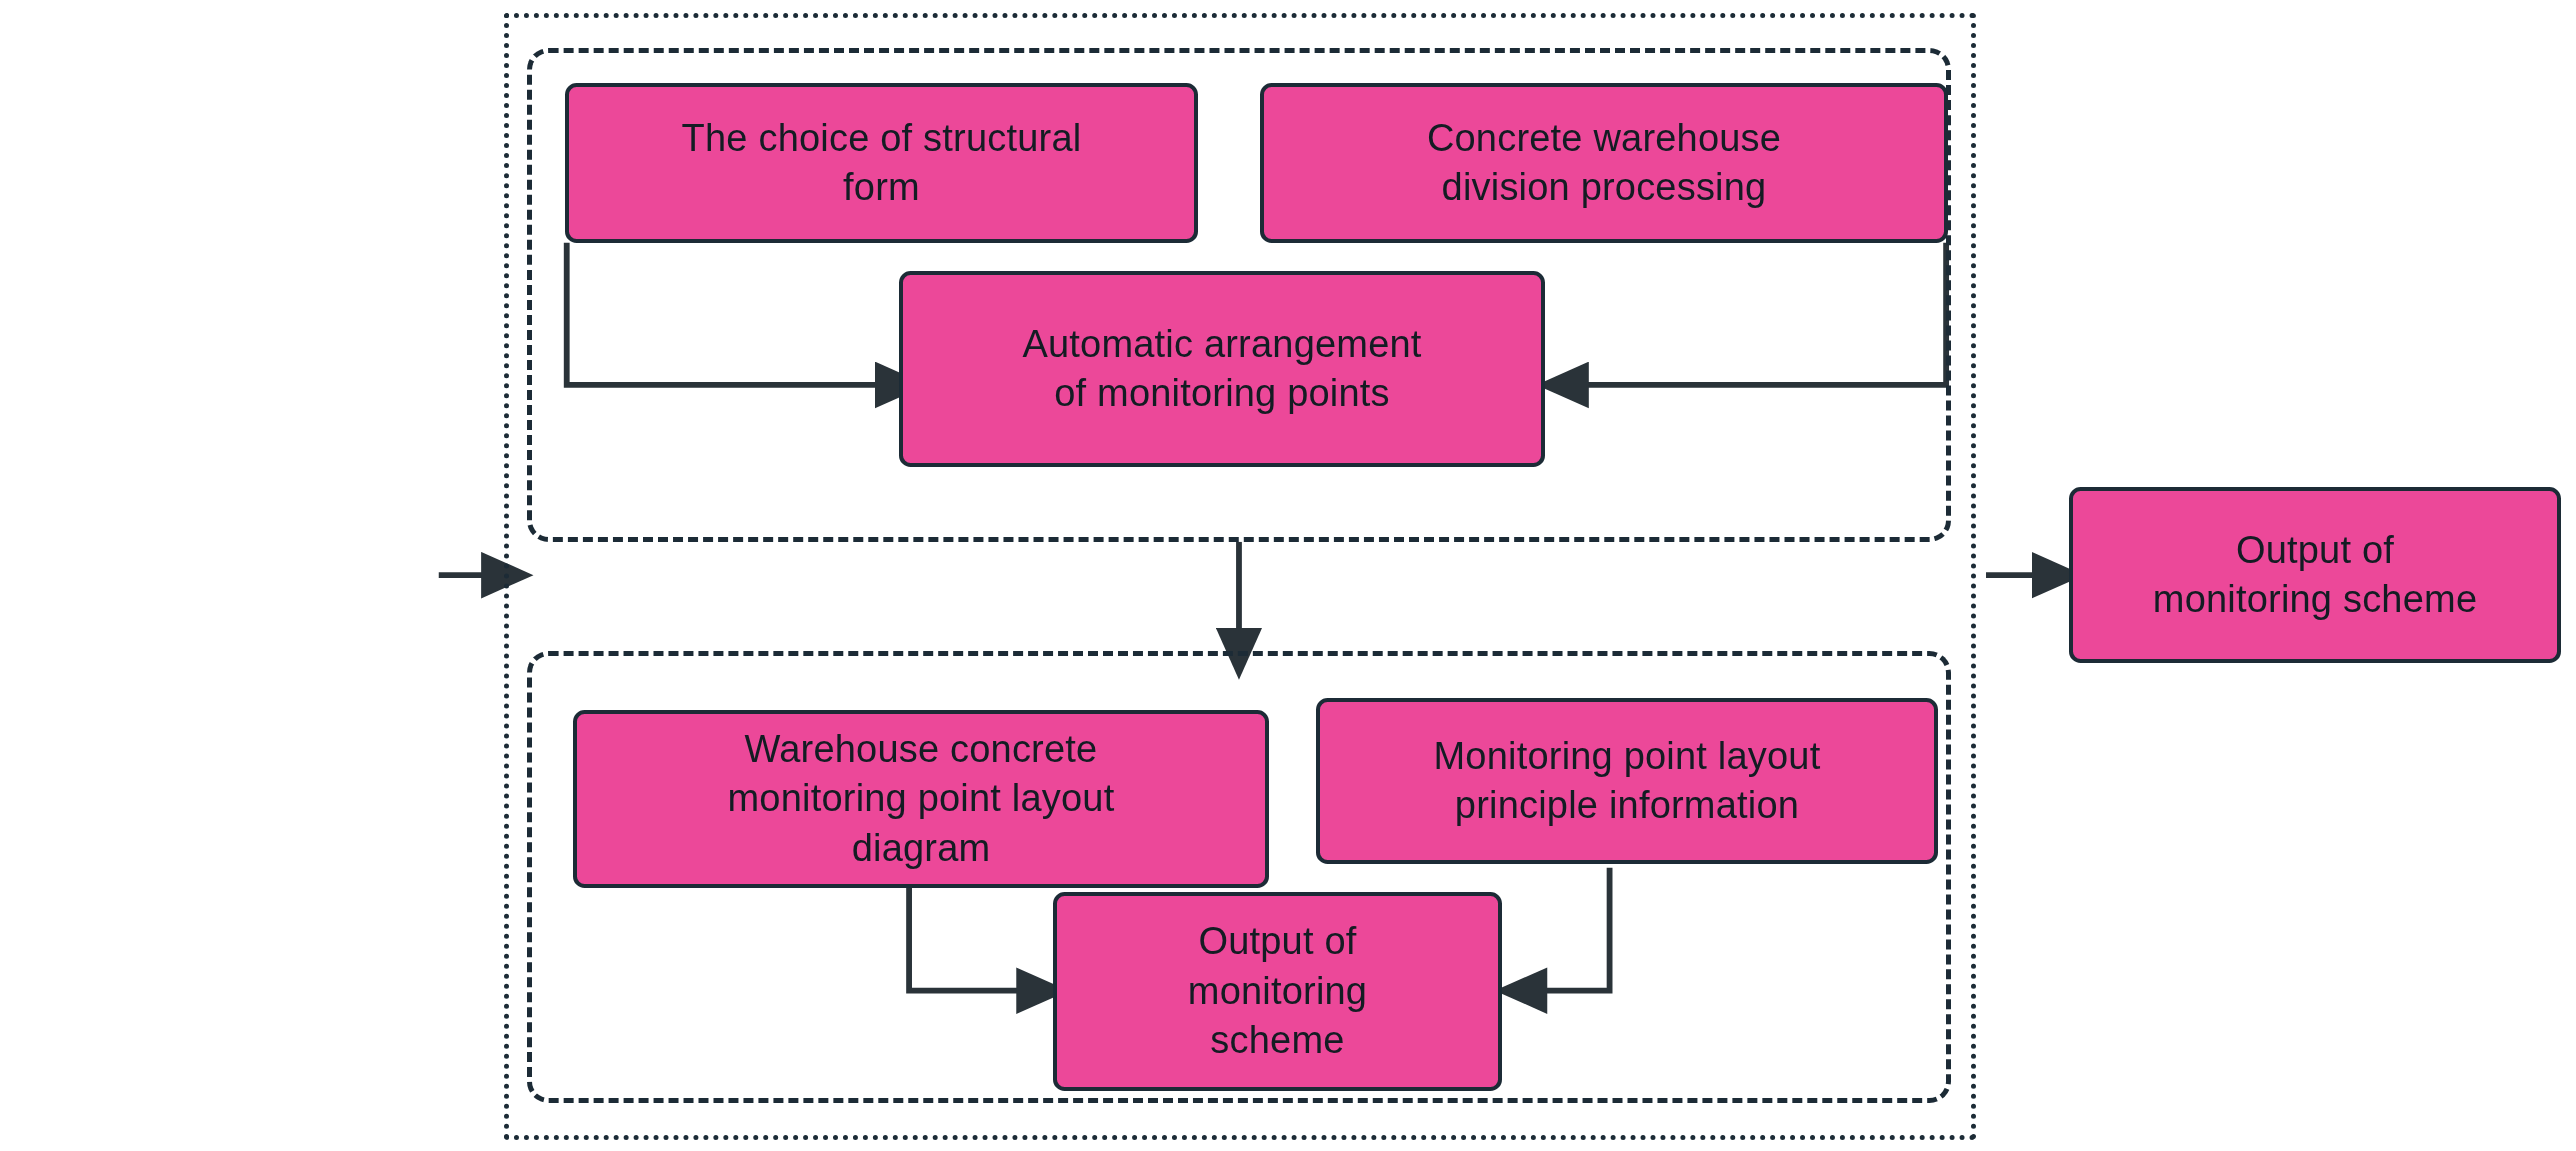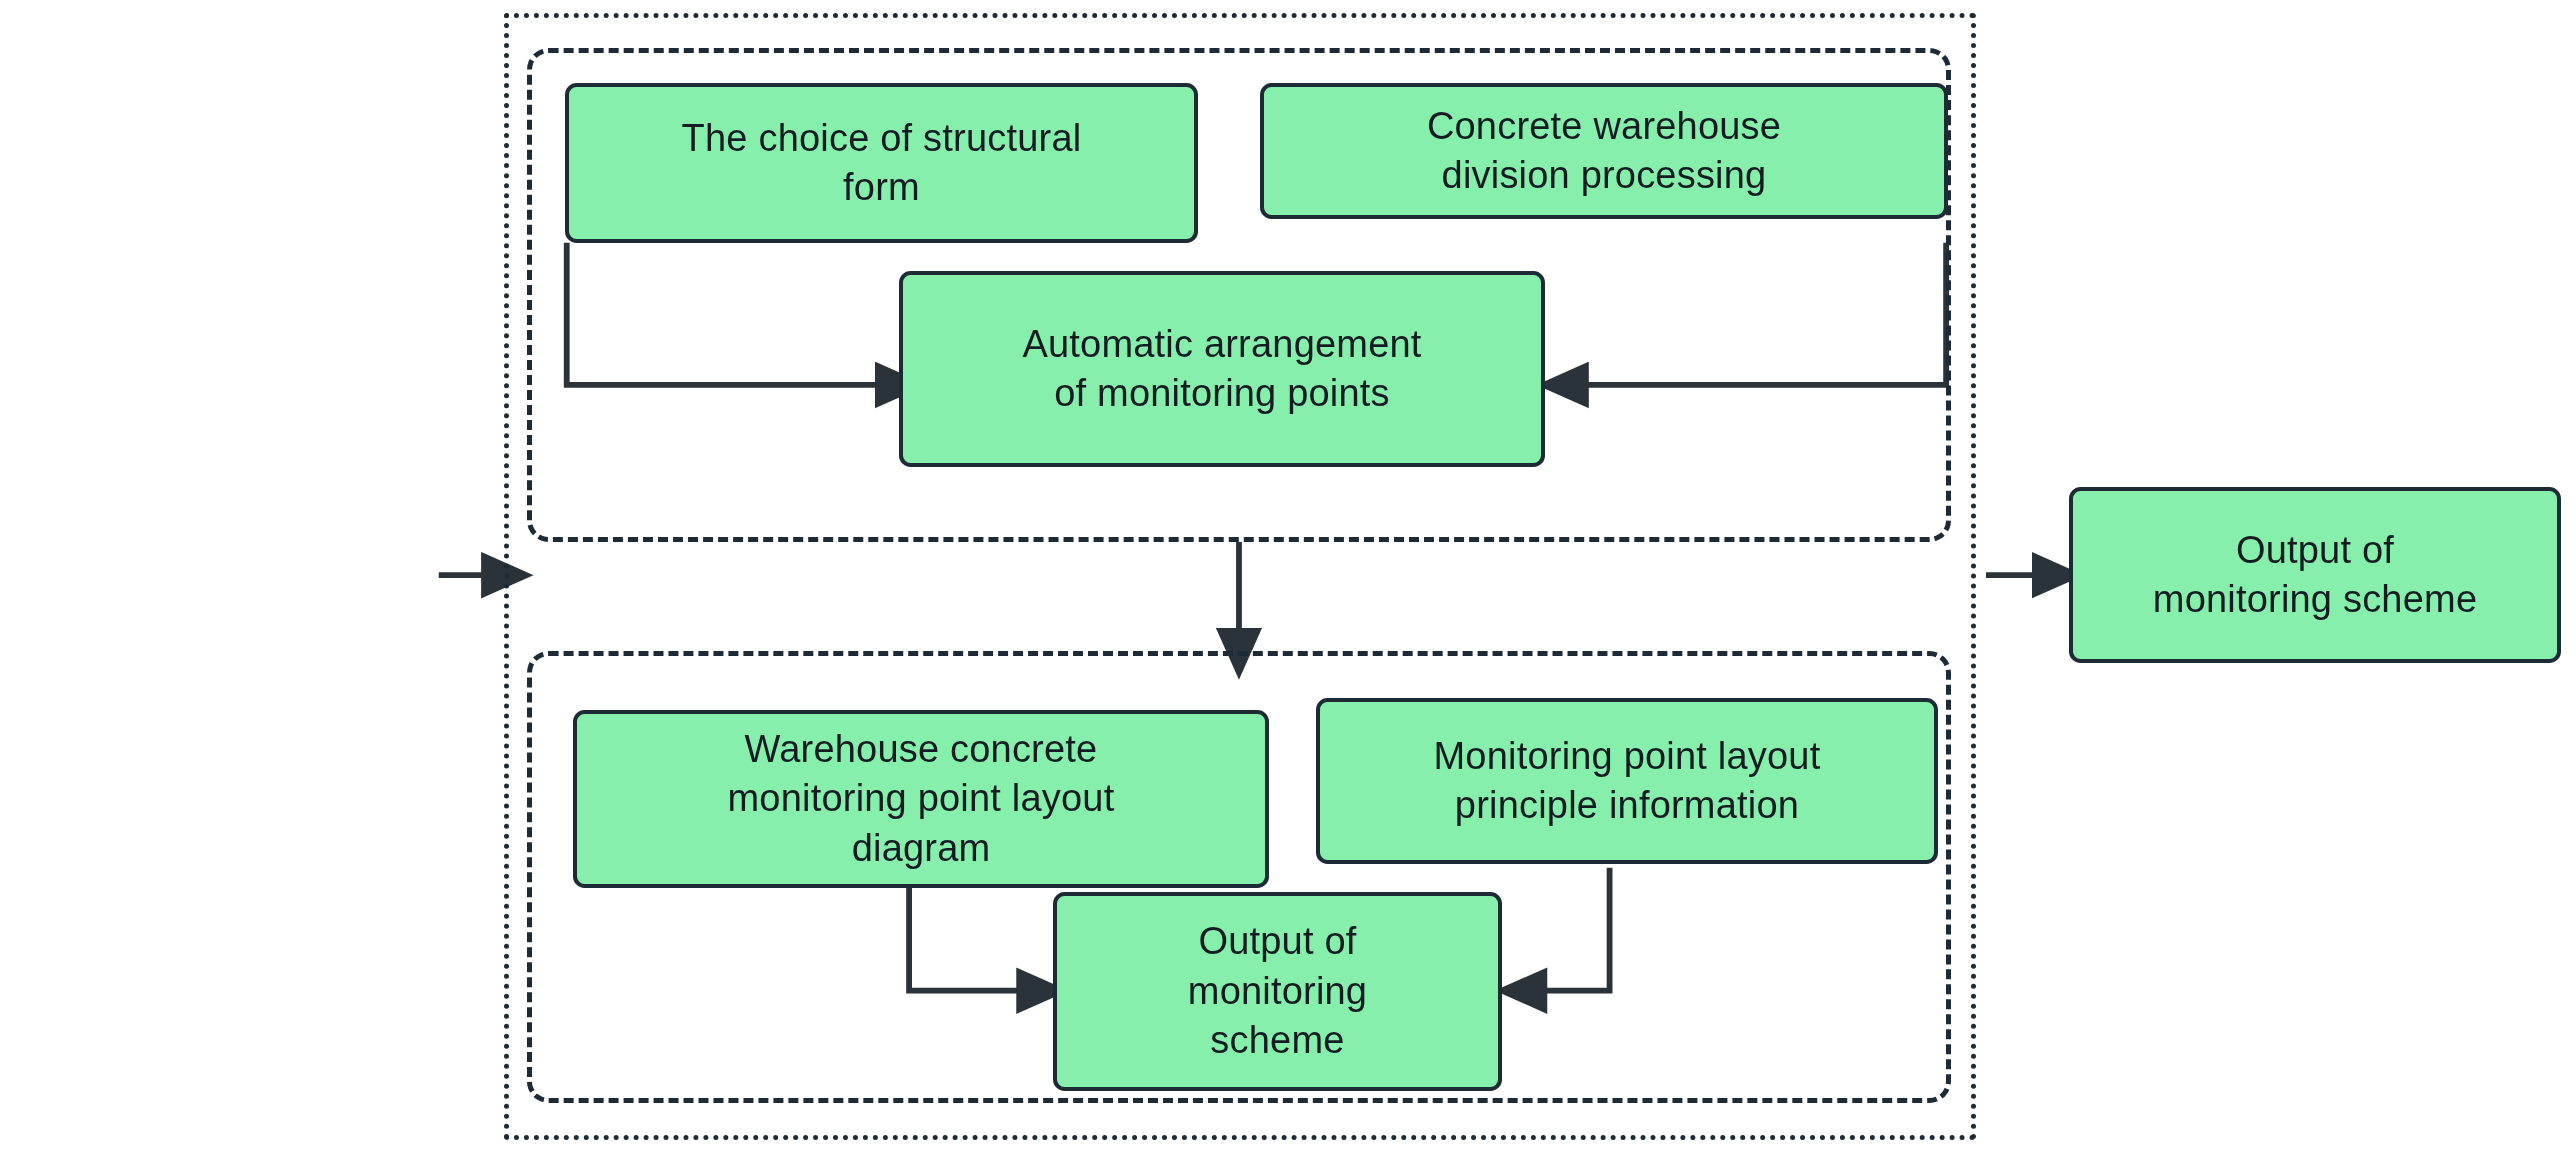--- a/index.html
+++ b/index.html
@@ -18,21 +18,21 @@
   .svg-layer {
     position: absolute;
     top: 0;
     left: 0;
     width: 2576px;
     height: 1152px;
   }
   .node {
     position: absolute;
     box-sizing: border-box;
-    background: #86efac;
+    background: #ec4899;
     border: 4.2px solid #1c2b36;
     border-radius: 11.6px;
     display: flex;
     align-items: center;
     justify-content: center;
     text-align: center;
     color: #141c23;
     font-size: 38px;
     line-height: 1.30;
     letter-spacing: 0.2px;
@@ -97,21 +97,21 @@
 
       <path d="M2390,692 L2452,692" marker-end="url(#arrow-r)"></path>
     </g>
   </svg>
 
 
   <div class="node" style="left:565px; top:83px; width:633px; height:160px;">
     <span>The choice of structural<br>form</span>
   </div>
 
-  <div class="node" style="left:1260px; top:83px; width:688px; height:136px;">
+  <div class="node" style="left:1260px; top:83px; width:688px; height:160px;">
     <span>Concrete warehouse<br>division processing</span>
   </div>
 
   <div class="node" style="left:899px; top:271px; width:646px; height:196px;">
     <span>Automatic arrangement<br>of monitoring points</span>
   </div>
 
   <div class="node" style="left:573px; top:690px; width:696px; height:178px;margin-top:20px;">
     <span>Warehouse concrete<br>monitoring point layout<br>diagram</span>
   </div>

